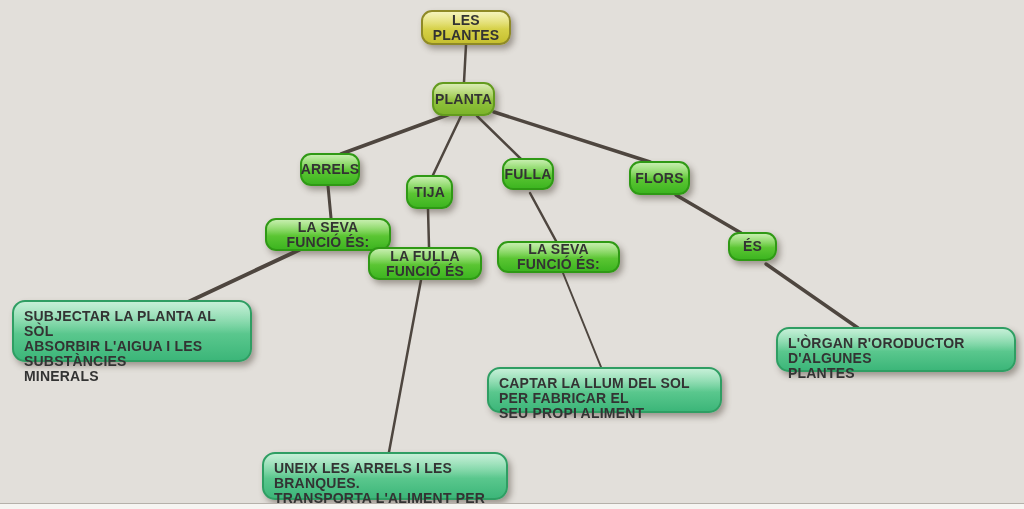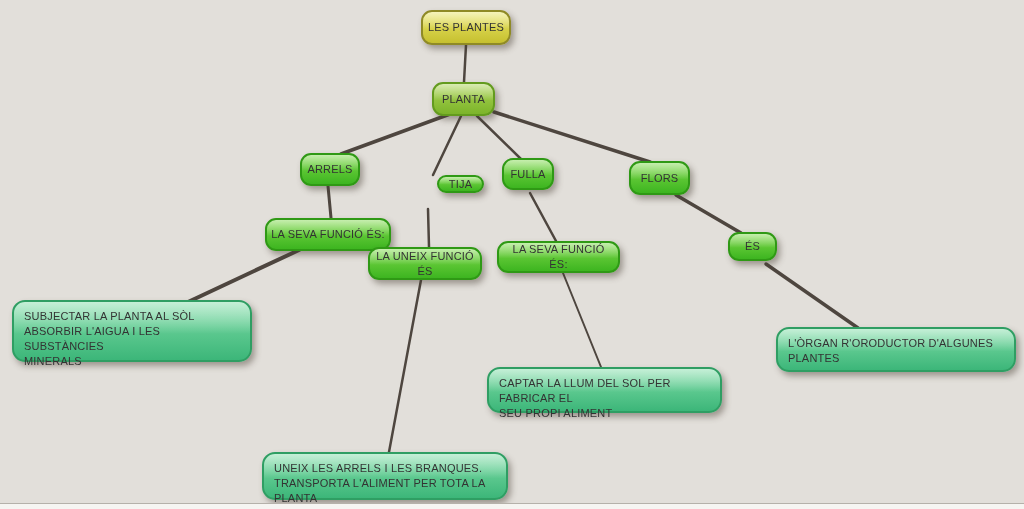--- a/index.html
+++ b/index.html
@@ -23,22 +23,23 @@
     box-sizing:border-box;
     display:flex;align-items:center;justify-content:center;
     text-align:center;
     border:2px solid var(--cb);
     border-radius:11px;
     background-image:
       linear-gradient(180deg, rgba(255,255,255,.55) 0%, rgba(255,255,255,.18) 38%, rgba(255,255,255,0) 55%),
       linear-gradient(180deg, var(--c1) 0%, var(--c2) 100%);
     box-shadow:3px 4px 6px rgba(70,62,50,.45);
     color:#333;
-    font-size:11px;
+    font-size:14px;
     line-height:15px;
+    font-weight:bold;
   }
   .node .lbl{
     white-space:pre-line;
     padding:2px 4px;
     letter-spacing:.2px;
   }
   .kind-leaf{
     align-items:flex-start;justify-content:flex-start;
     text-align:left;
     border-radius:13px;
@@ -73,34 +74,34 @@
   <div id="nodes">
       <div class="node kind-root" style="left: 421px; top: 10px; width: 90px; height: 35px; --c1: #e9e567; --c2: #c6c02f; --cb: #8f8a26;">
         <span class="lbl">LES PLANTES</span>
       </div>
       <div class="node kind-tenen" style="left: 432px; top: 82px; width: 63px; height: 34px; --c1: #abd455; --c2: #7cb42a; --cb: #639b1e;">
         <span class="lbl">PLANTA</span>
       </div>
       <div class="node kind-branch" style="left: 300px; top: 153px; width: 60px; height: 33px; --c1: #7fd94a; --c2: #3db520; --cb: #2f9915;">
         <span class="lbl">ARRELS</span>
       </div>
-      <div class="node kind-branch" style="left: 406px; top: 175px; width: 47px; height: 18px; margin-left: 31px; --c1: #7fd94a; --c2: #3db520; --cb: #2f9915;">
+      <div class="node kind-branch" style="left: 406px; top: 175px; width: 47px; height: 34px; --c1: #7fd94a; --c2: #3db520; --cb: #2f9915;">
         <span class="lbl">TIJA</span>
       </div>
       <div class="node kind-branch" style="left: 502px; top: 158px; width: 52px; height: 32px; --c1: #7fd94a; --c2: #3db520; --cb: #2f9915;">
         <span class="lbl">FULLA</span>
       </div>
       <div class="node kind-branch" style="left: 629px; top: 161px; width: 61px; height: 34px; --c1: #7fd94a; --c2: #3db520; --cb: #2f9915;">
         <span class="lbl">FLORS</span>
       </div>
       <div class="node kind-branch" style="left: 265px; top: 218px; width: 126px; height: 33px; --c1: #7fd94a; --c2: #3db520; --cb: #2f9915;">
         <span class="lbl">LA SEVA FUNCIÓ ÉS:</span>
       </div>
       <div class="node kind-branch" style="left: 368px; top: 247px; width: 114px; height: 33px; --c1: #7fd94a; --c2: #3db520; --cb: #2f9915;">
-        <span class="lbl">LA UNEIX FUNCIÓ ÉS</span>
+        <span class="lbl">LA FULLA FUNCIÓ ÉS</span>
       </div>
       <div class="node kind-branch" style="left: 497px; top: 241px; width: 123px; height: 32px; --c1: #7fd94a; --c2: #3db520; --cb: #2f9915;">
         <span class="lbl">LA SEVA FUNCIÓ ÉS:</span>
       </div>
       <div class="node kind-branch" style="left: 728px; top: 232px; width: 49px; height: 29px; --c1: #7fd94a; --c2: #3db520; --cb: #2f9915;">
         <span class="lbl">ÉS</span>
       </div>
       <div class="node kind-leaf" style="left: 262px; top: 452px; width: 246px; height: 48px; --c1: #7edca6; --c2: #3cb679; --cb: #2f9e63;">
         <span class="lbl">UNEIX LES ARRELS I LES BRANQUES.
 TRANSPORTA L'ALIMENT PER TOTA LA PLANTA</span>

